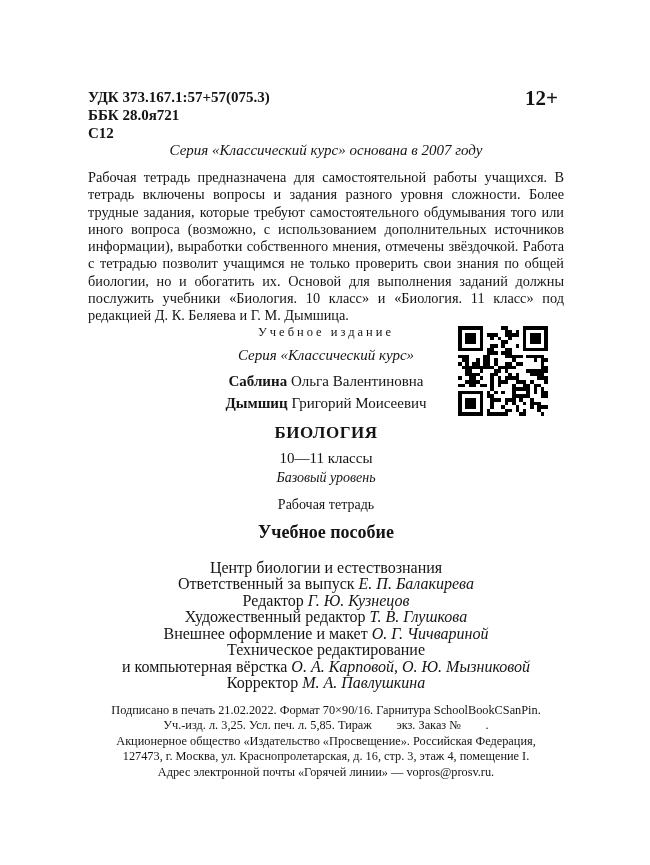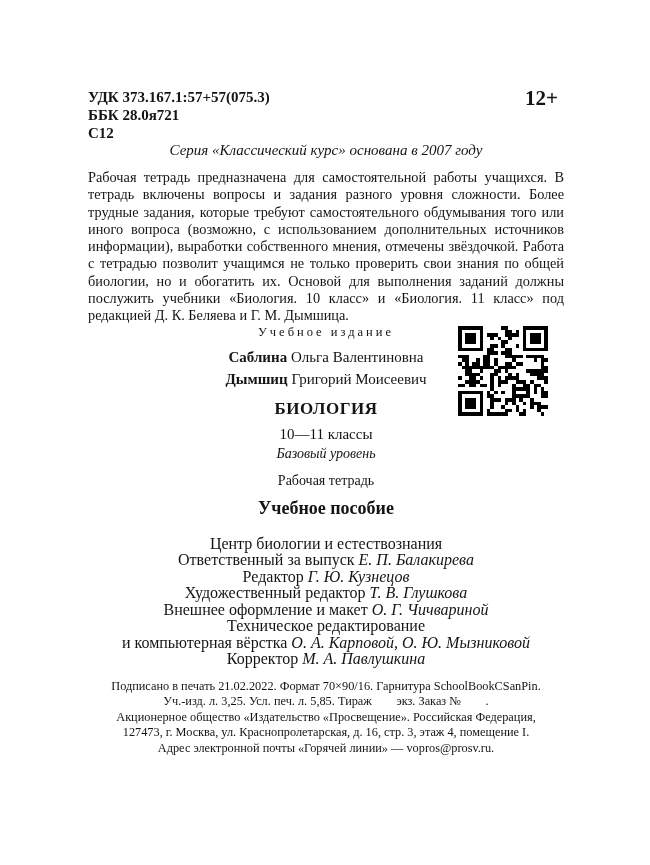--- a/index.html
+++ b/index.html
@@ -54,20 +54,21 @@
     </div>
     <div class="age-mark">12+</div>
   </div>
 
   <div class="series-note">Серия «Классический курс» основана в 2007 году</div>
 
   <div class="annotation">Рабочая тетрадь предназначена для самостоятельной работы учащихся. В тетрадь включены вопросы и задания разного уровня сложности. Более трудные задания, которые требуют самостоятельного обдумывания того или иного вопроса (возможно, с использованием дополнительных источников информации), выработки собственного мнения, отмечены звёздочкой. Работа с тетрадью позволит учащимся не только проверить свои знания по общей биологии, но и обогатить их. Основой для выполнения заданий должны послужить учебники «Биология. 10 класс» и «Биология. 11 класс» под редакцией Д. К. Беляева и Г. М. Дымшица.</div>
 
   <div class="edition">
     <div class="kind">Учебное издание</div>
+    <div class="series2">Серия «Классический курс»</div>
     <div>
         <div class="author"><span class="b">Саблина</span> Ольга Валентиновна</div>
         <div class="author"><span class="b">Дымшиц</span> Григорий Моисеевич</div>
       </div>
     <div class="title">БИОЛОГИЯ</div>
     <div class="grades">10—11 классы</div>
     <div class="level">Базовый уровень</div>
     <div class="sub1">Рабочая тетрадь</div>
     <div class="sub2">Учебное пособие</div>
   </div>

